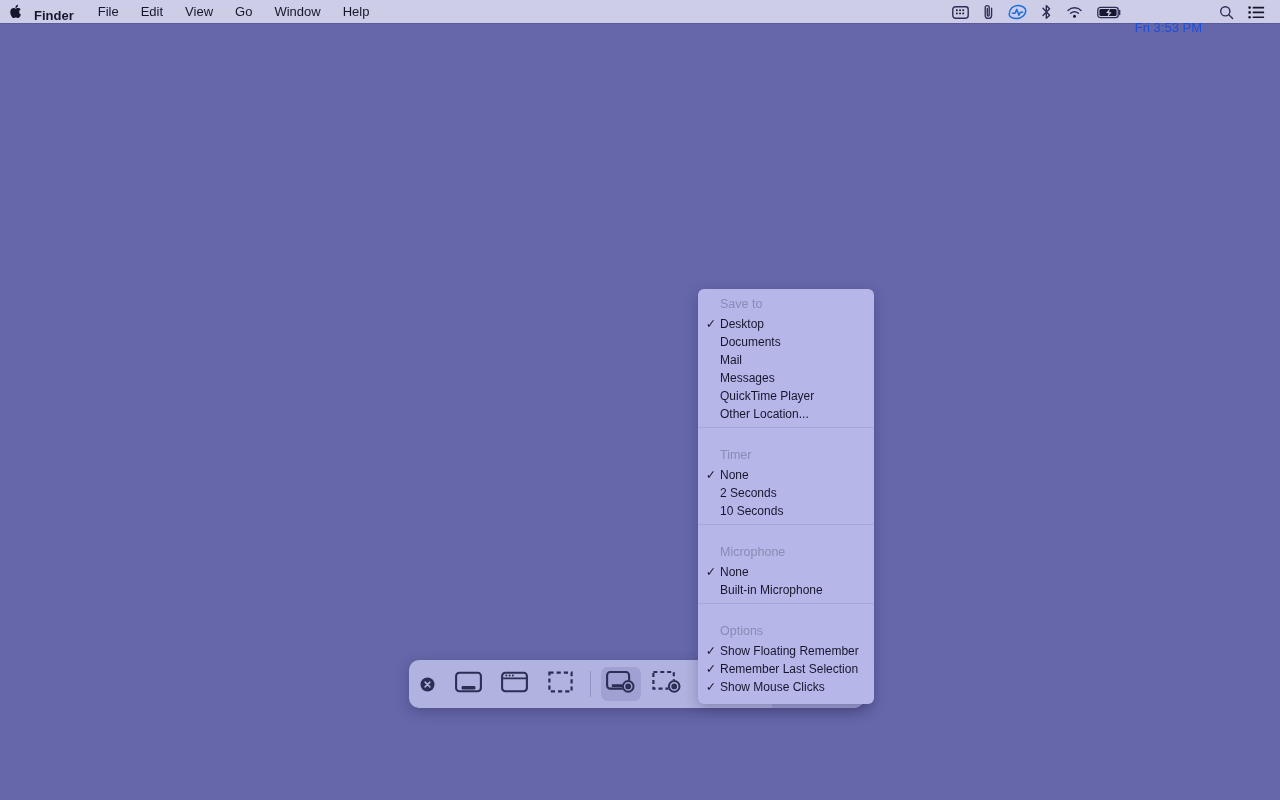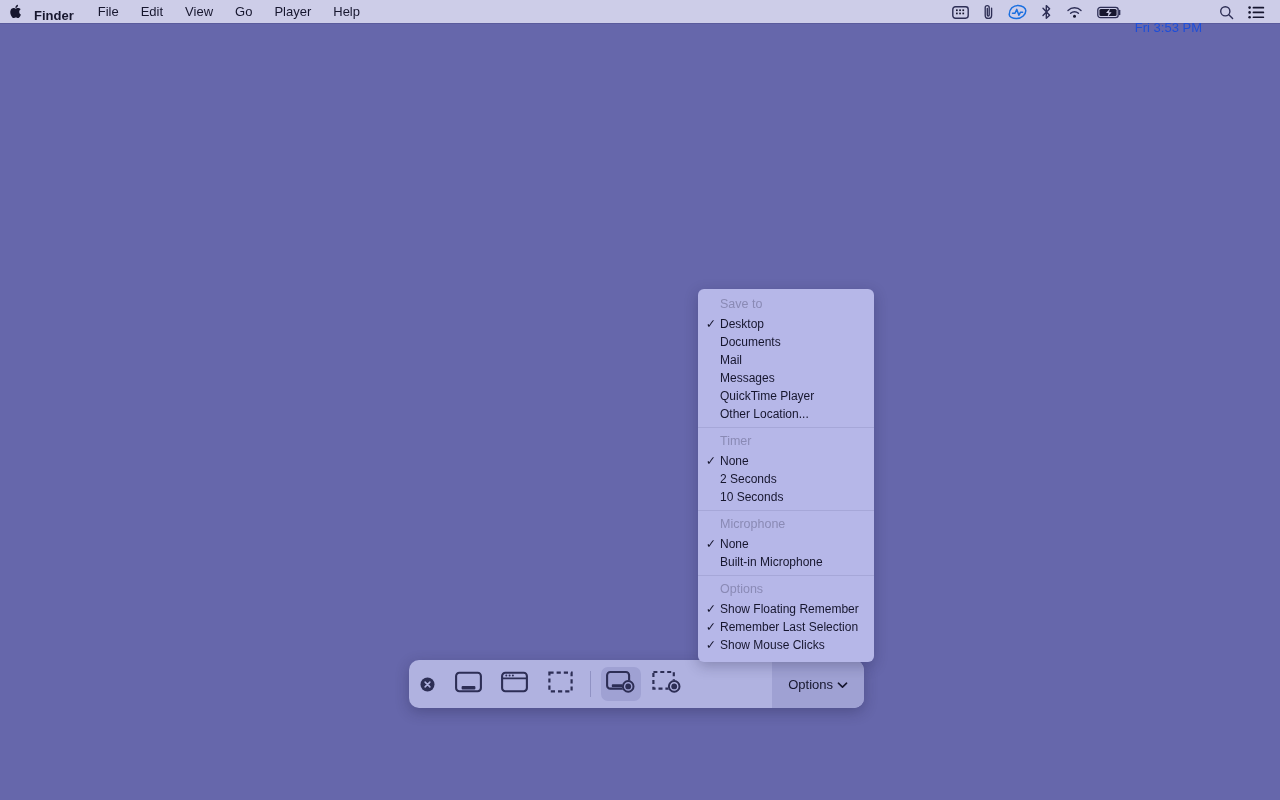--- a/index.html
+++ b/index.html
@@ -101,21 +101,21 @@
     box-shadow: 0 4px 14px rgba(25,25,60,0.28);
     overflow: hidden;
     z-index: 40;
     padding-bottom: 4px;
   }
 
   .menu-section + .menu-section {
     border-top: 1px solid #a6a7d8;
   }
 
-  .menu-section { padding-top: 4px; padding-bottom: 4px; }
+  .menu-section { padding-top: 18px; padding-bottom: 4px; }
   .menu-section:first-child { padding-top: 6px; }
 
   .menu-header {
     font-size: 12.5px;
     color: #8a8ab5;
     padding: 1px 10px 2px 22px;
     line-height: 17px;
     white-space: nowrap;
   }
 
@@ -236,21 +236,21 @@
       <svg width="14" height="17" viewBox="0 0 14 17" aria-hidden="true">
         <path fill="#16162e" d="M11.2 9.0c0-1.75 1.35-2.6 1.41-2.64-0.77-1.13-1.97-1.28-2.4-1.3-1.02-0.1-2 0.6-2.52 0.6-0.52 0-1.32-0.59-2.17-0.57-1.12 0.02-2.15 0.65-2.73 1.65-1.16 2.02-0.3 5.0 0.83 6.64 0.55 0.8 1.21 1.7 2.08 1.67 0.83-0.03 1.15-0.54 2.16-0.54 1.0 0 1.29 0.54 2.17 0.52 0.9-0.02 1.46-0.81 2.01-1.62 0.63-0.93 0.89-1.83 0.9-1.88-0.02-0.01-1.73-0.66-1.74-2.63z"></path>
         <path fill="#16162e" d="M9.33 3.95c0.46-0.56 0.77-1.33 0.68-2.1-0.66 0.03-1.46 0.44-1.94 0.99-0.43 0.49-0.8 1.28-0.7 2.03 0.74 0.06 1.49-0.37 1.96-0.92z"></path>
       </svg>
     </div>
     <div class="mb-item bold">Finder</div>
     <div class="mb-item">File</div>
     <div class="mb-item">Edit</div>
     <div class="mb-item">View</div>
     <div class="mb-item">Go</div>
-    <div class="mb-item">Player</div>
+    <div class="mb-item">Window</div>
     <div class="mb-item">Help</div>
   </div>
 
   <div id="menubar-right">
 
     <div class="mb-status">
       <svg width="17" height="13" viewBox="0 0 17 13" aria-hidden="true">
         <rect x="0.8" y="0.8" width="15.4" height="11.4" rx="2.6" class="icon-stroke" stroke-width="1.4"></rect>
         <rect x="4" y="3.4" width="1.7" height="1.7" fill="#16162e"></rect>
         <rect x="7.2" y="3.4" width="1.7" height="1.7" fill="#16162e"></rect>

